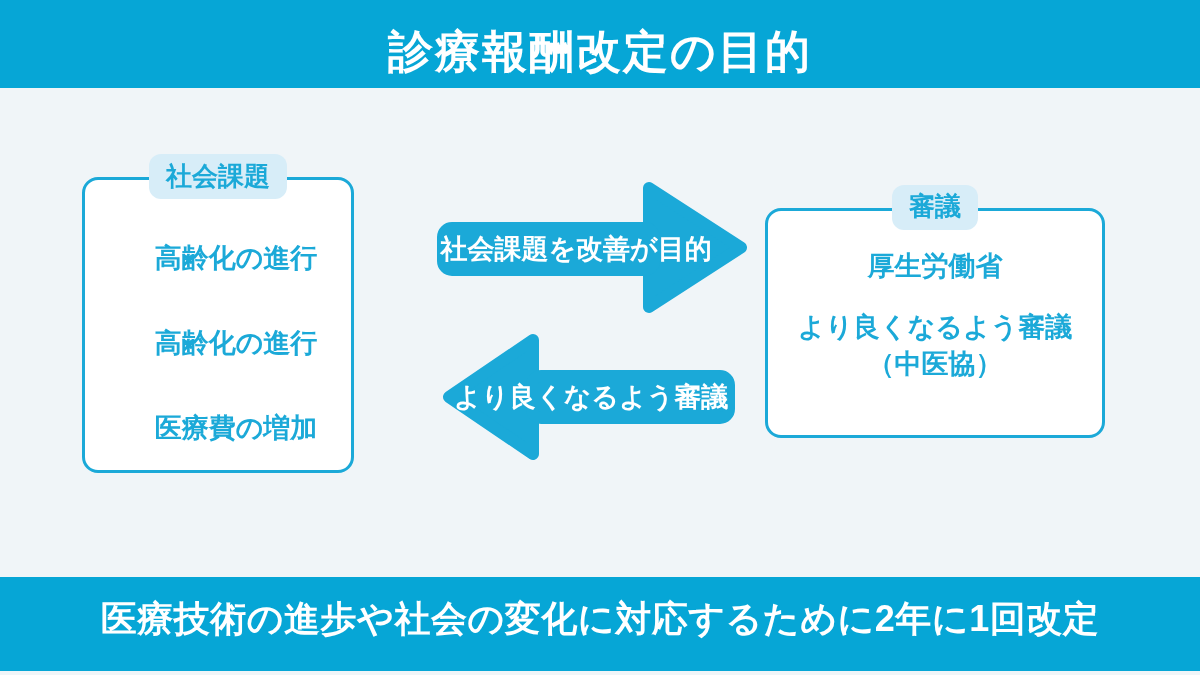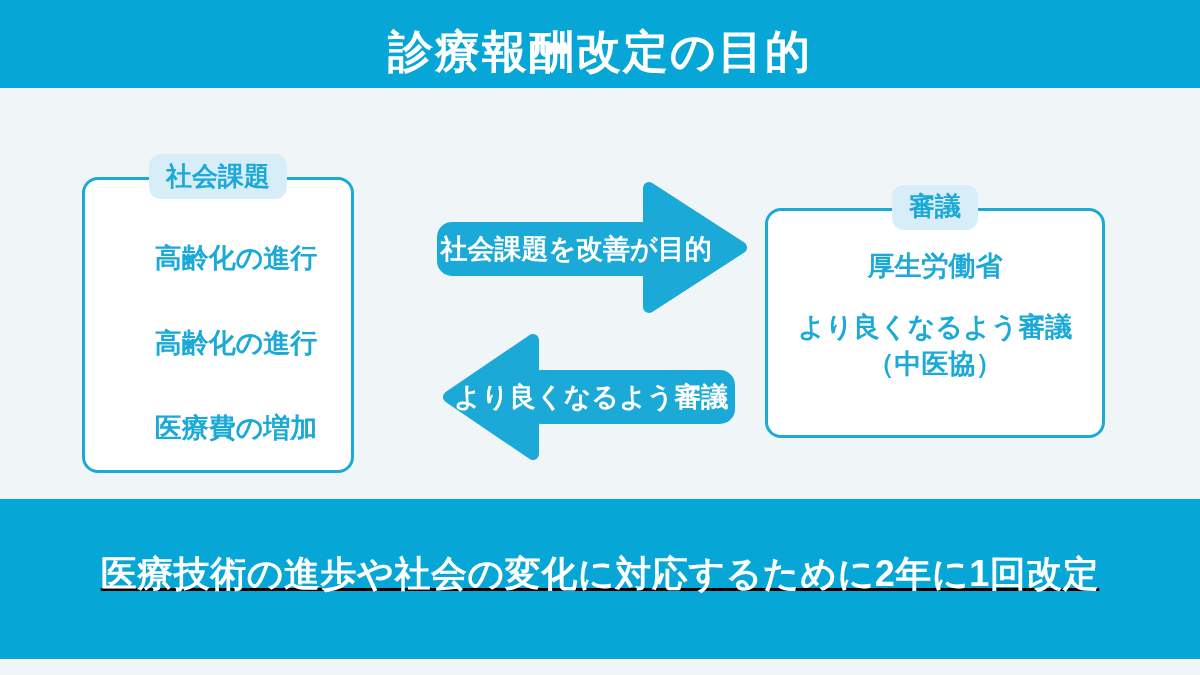--- a/index.html
+++ b/index.html
@@ -27,21 +27,21 @@
   .banner {
     position: absolute;
     left: 0;
     right: 0;
     background: var(--accent);
     display: flex;
     align-items: center;
     justify-content: center;
   }
   .banner.top { top: 0; height: 104px; }
-  .banner.bottom { bottom: 16px; height: 160px; text-decoration: underline; }
+  .banner.bottom { bottom: 4px; height: 94px; }
   .title-text {
     margin: 0;
     color: var(--text_on_accent);
     font-size: 45px;
     font-weight: 700;
     letter-spacing: 2px;
     white-space: nowrap;
   }
   .footer-text {
     color: var(--text_on_accent);

